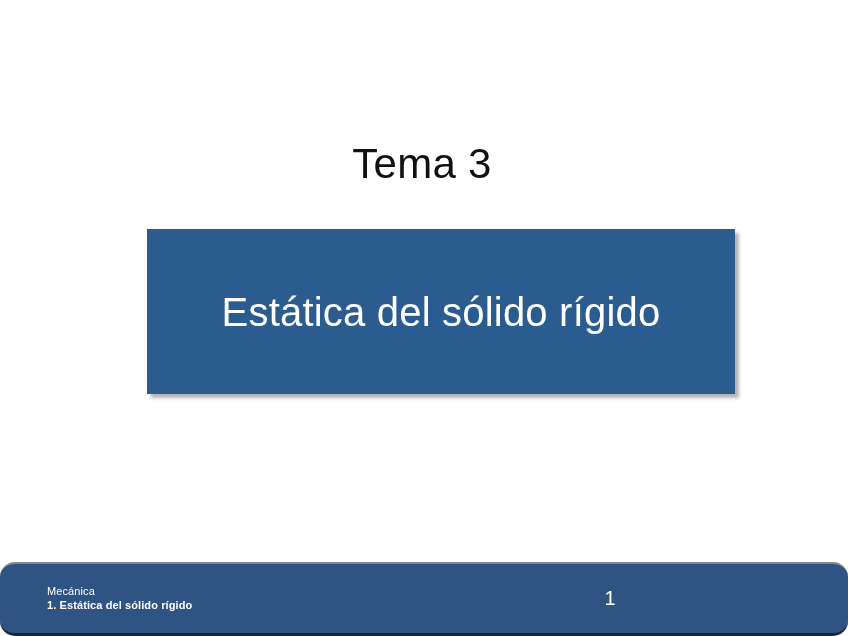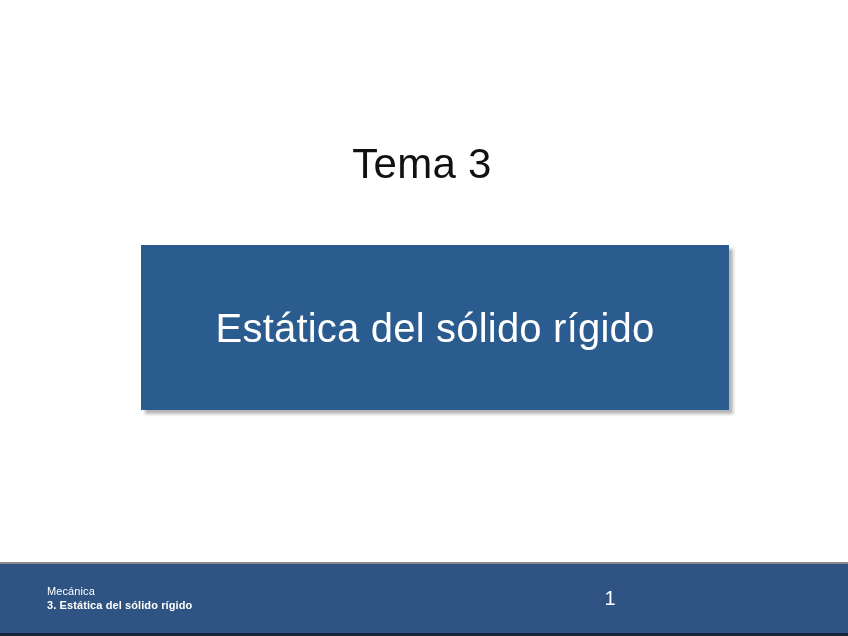--- a/index.html
+++ b/index.html
@@ -29,30 +29,29 @@
     line-height: 52px;
     color: #111111;
     font-weight: 400;
     letter-spacing: 0.3px;
     white-space: nowrap;
   }
 
   
   #title-block {
     position: absolute;
-    left: 141px;
+    left: 147px;
     top: 229px;
     width: 588px;
     height: 165px;
     background: #2b5c8f;
     box-shadow: 4px 4px 3px rgba(120,120,120,0.55);
     display: flex;
     align-items: center;
     justify-content: center;
-    margin-top: 16px;
   }
   #title-block-text {
     color: #ffffff;
     font-size: 40px;
     line-height: 48px;
     font-weight: 400;
     letter-spacing: 0.2px;
     white-space: nowrap;
   }
 
@@ -60,20 +59,21 @@
   #footer-bar {
     position: absolute;
     left: 0;
     top: 562px;
     width: 848px;
     height: 74px;
     background: #2f5382;
     border-top: 2px solid #8a8a8a;
     border-bottom: 3px solid #16243a;
     box-sizing: border-box;
+    border-radius: 15px;
   }
   #footer-left {
     position: absolute;
     left: 47px;
     top: 20px;
     color: #ffffff;
   }
   #footer-course {
     font-size: 11px;
     line-height: 14px;
@@ -106,20 +106,20 @@
   <div id="tema-heading">Tema 3</div>
 
   <div id="title-block">
     <span id="title-block-text">Estática del sólido rígido</span>
   </div>
 
   <div id="footer-bar">
 
     <div id="footer-left">
       <div id="footer-course">Mecánica</div>
-      <div id="footer-topic">3. Estática del sólido rígido</div>
+      <div id="footer-topic">1. Estática del sólido rígido</div>
     </div>
 
   </div>
 
   <div id="page-number">1</div>
 
 </div>
 
 </body></html>

